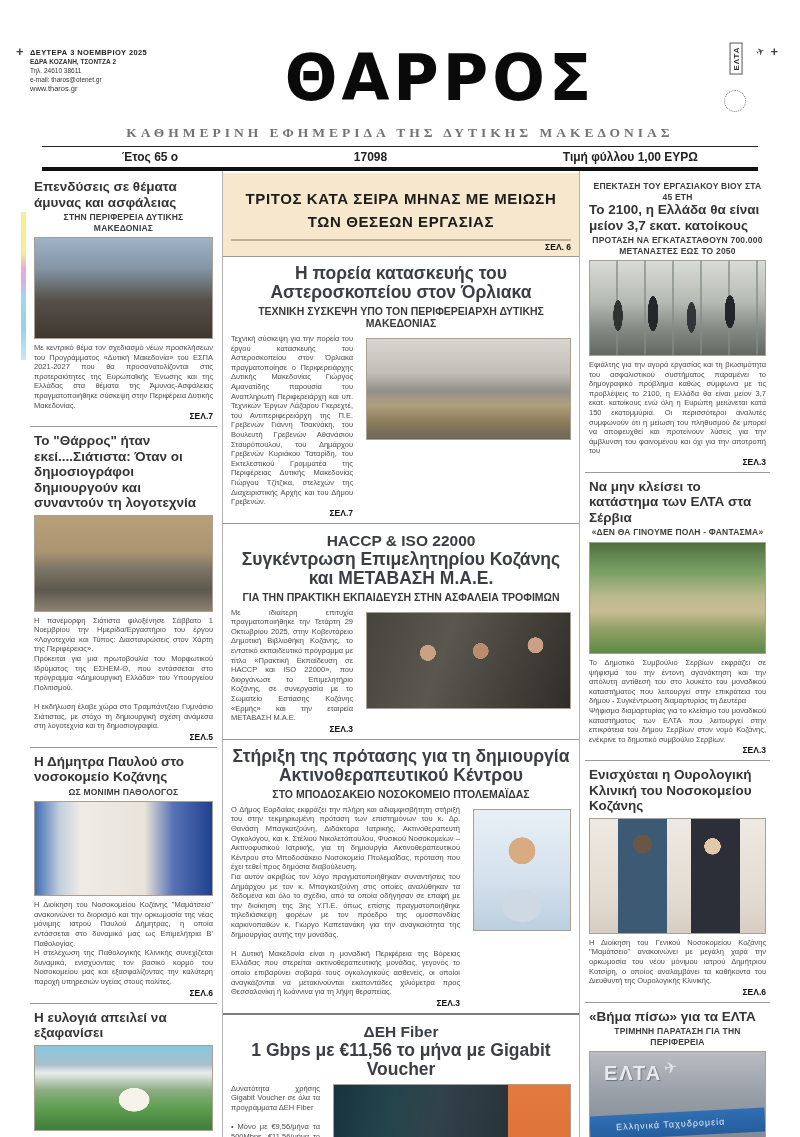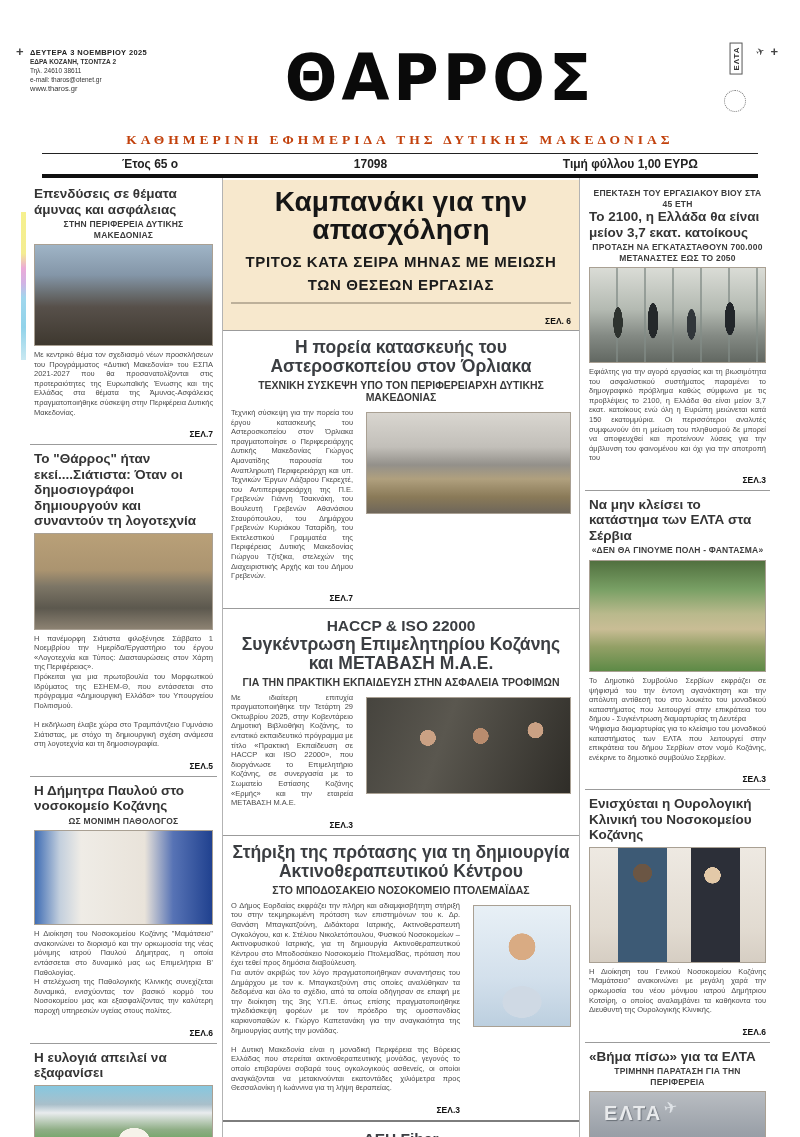--- a/index.html
+++ b/index.html
@@ -22,39 +22,39 @@
   .mi-line { font-size:6.5px; color:#333; }
   .mi-line.bold { font-weight:bold; }
   .mi-web { font-size:7.5px; color:#333; }
   .mast-title { flex:1; text-align:center; font-family:"DejaVu Sans", sans-serif; font-weight:bold;
     font-size:62px; line-height:64px; letter-spacing:4px; color:#0a0a0a; transform:scaleY(1.04); }
   .mast-stamp { width:70px; position:relative; height:70px; }
   .stamp-tag { position:absolute; right:18px; top:6px; transform:rotate(-90deg); transform-origin:center;
     font-size:8px; font-weight:bold; border:1px solid #555; padding:1px 3px; color:#333; letter-spacing:1px; }
   .stamp-bird { position:absolute; right:6px; top:0; font-size:10px; color:#444; transform:rotate(-20deg); }
   .postmark { position:absolute; right:24px; top:44px; width:22px; height:22px; border:1.5px dotted #777; border-radius:50%; }
-  .mast-subtitle { margin-top:16px; text-align:center; font-family:"Liberation Serif", serif; font-weight:bold;
-    font-size:13.5px; letter-spacing:4px; color:#c2410c; padding-bottom:5px; }
+  .mast-subtitle { margin-top:9px; text-align:center; font-family:"Liberation Serif", serif; font-weight:bold;
+    font-size:13.5px; letter-spacing:4px; color:#737373; padding-bottom:5px; }
   .issue-row { margin:0 12px; border-top:1.5px solid #222; border-bottom:4px solid #101010;
     display:flex; justify-content:space-between; align-items:center; padding:3px 60px 3px 80px; }
   .issue-row span { font-size:12px; font-weight:bold; color:#222; }
 
   
   .cols { display:grid; grid-template-columns:192px 1fr 190px; margin:0 30px; height:972px; }
   .col { overflow:hidden; padding:2px 0; }
   .col-left { padding-right:5px; }
   .col-center { border-left:1px solid #b3b3b3; border-right:1px solid #b3b3b3; }
   .col-right { padding-left:5px; }
 
   .art { padding:6px 4px 5px 4px; }
   .art + .art { border-top:1px solid #9b9b9b; }
   .a-title { font-size:13.5px; line-height:15.5px; font-weight:bold; color:#353535; text-align:left; }
   .a-kicker { font-size:8.5px; line-height:10.5px; font-weight:bold; color:#3c3c3c; text-align:center; margin-top:2px; letter-spacing:.2px; }
   .a-body { font-size:7.5px; line-height:9.6px; color:#4a4a4a; text-align:justify; margin-top:4px; white-space:pre-line; }
-  .pref { font-size:8.5px; font-weight:bold; color:#111; text-align:right; margin-top:12px; }
+  .pref { font-size:8.5px; font-weight:bold; color:#111; text-align:right; margin-top:1px; }
   .ph { width:100%; border:1px solid #a9a093; margin-top:4px; }
 
   
   .lead { background:#f7e8cd; padding:8px 8px 4px 8px; }
   .lead-title { font-size:28px; line-height:28px; font-weight:bold; color:#161616; text-align:center; letter-spacing:.2px; }
   .lead-kicker { font-size:15px; line-height:23px; font-weight:bold; color:#1c1c1c; text-align:center; margin-top:6px; letter-spacing:.6px; }
   .lead-photo { height:150px; border:1px solid #bdb09a; margin-top:6px; }
   .c-art { padding:7px 8px 5px 8px; border-top:1px solid #9b9b9b; }
   .c-title { font-size:17.5px; line-height:19px; font-weight:bold; color:#3b3e42; text-align:center; }
   .c-title.sm { font-size:15.5px; }
@@ -183,21 +183,20 @@
 
       <article class="art">
         <h2 class="a-title">Η ευλογιά απειλεί να εξαφανίσει</h2>
         <div class="ph ph-lamb"></div>
 
       </article>
     </section>
 
     <section class="col col-center">
       <article class="lead">
-        <h2 class="lead-title">Καμπανάκι για την απασχόληση</h2>
         <h3 class="lead-kicker">ΤΡΙΤΟΣ ΚΑΤΑ ΣΕΙΡΑ ΜΗΝΑΣ ΜΕ ΜΕΙΩΣΗ ΤΩΝ ΘΕΣΕΩΝ ΕΡΓΑΣΙΑΣ</h3>
         <div class="ph-office lead-photo"></div>
         <div class="pref">ΣΕΛ. 6</div>
       </article>
 
       <article class="c-art">
         <h2 class="c-title">Η πορεία κατασκευής του Αστεροσκοπείου στον Όρλιακα</h2>
         <h3 class="c-kicker">ΤΕΧΝΙΚΗ ΣΥΣΚΕΨΗ ΥΠΟ ΤΟΝ ΠΕΡΙΦΕΡΕΙΑΡΧΗ ΔΥΤΙΚΗΣ ΜΑΚΕΔΟΝΙΑΣ</h3>
         <div class="c-row">
           <div class="txt">

